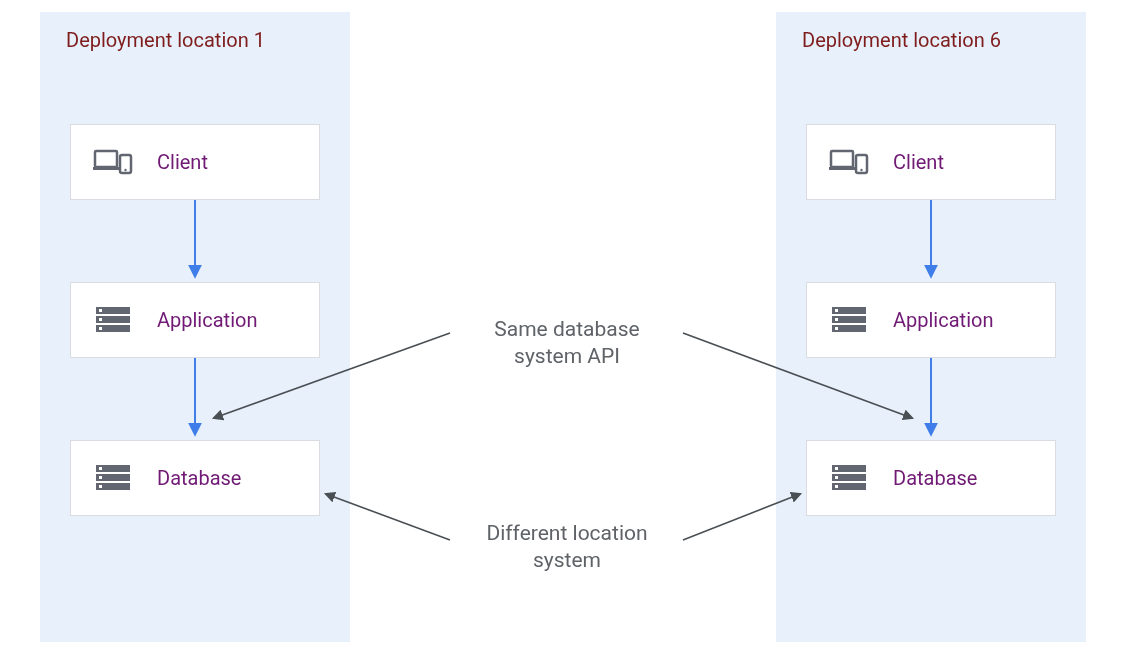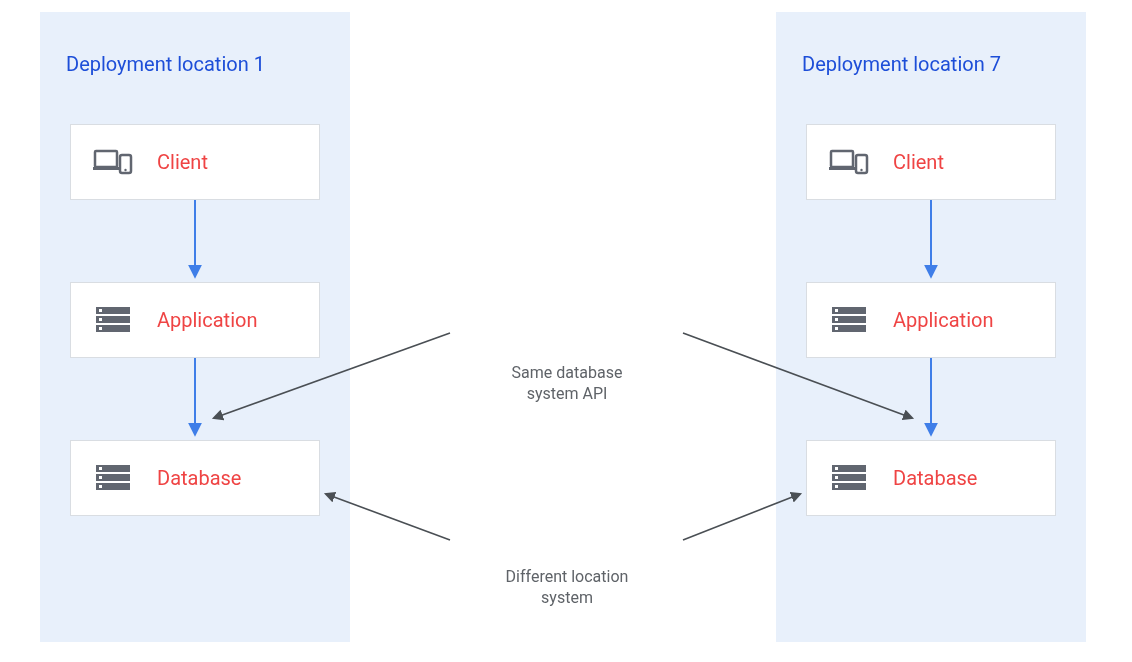--- a/index.html
+++ b/index.html
@@ -16,70 +16,68 @@
     position: absolute;
     background: #e8f0fb;
     padding: 18px 0 0 0;
     box-sizing: border-box;
   }
   .region-title {
     position: absolute;
     top: 16px;
     left: 26px;
     font-size: 20px;
-    color: #1d4ed8;
-    margin-top: 24px;
+    color: #7f1d1d;
   }
   .node {
     position: absolute;
     background: #ffffff;
     border: 1px solid #d9dde2;
     display: flex;
     align-items: center;
     padding-left: 22px;
     box-sizing: border-box;
     font-size: 20px;
-    color: #ef4444;
+    color: #701a75;
     text-align: right;
   }
   .node .icon {
     width: 40px;
     height: 30px;
     margin-right: 24px;
     display: flex;
     align-items: center;
     justify-content: center;
   }
   .annotation {
     position: absolute;
-    font-size: 16px;
+    font-size: 21px;
     color: #5f6368;
     text-align: center;
     line-height: 1.3;
     white-space: pre-line;
-    margin-top: 47px;
   }
   svg.overlay {
     position: absolute;
     left: 0;
     top: 0;
     width: 1132px;
     height: 662px;
     pointer-events: none;
   }
 </style>
 </head>
 <body>
 
 <div class="region" style="left:40px; top:12px; width:310px; height:630px;">
   <div class="region-title">Deployment location 1</div>
 </div>
 
 <div class="region" style="left:776px; top:12px; width:310px; height:630px;">
-  <div class="region-title">Deployment location 7</div>
+  <div class="region-title">Deployment location 6</div>
 </div>
 
 <div class="node" style="left:70px; top:124px; width:250px; height:76px;">
   <span class="icon">
     <svg viewBox="0 0 40 30" width="40" height="30">
       <g fill="#616670">
         <rect x="2" y="4" width="22" height="16" rx="1" fill="none" stroke="#616670" stroke-width="2.5"></rect>
         <rect x="0" y="20" width="28" height="3"></rect>
         <rect x="27" y="8" width="11" height="18" rx="2" fill="none" stroke="#616670" stroke-width="2.5"></rect>
         <circle cx="32.5" cy="23" r="1.2"></circle>

